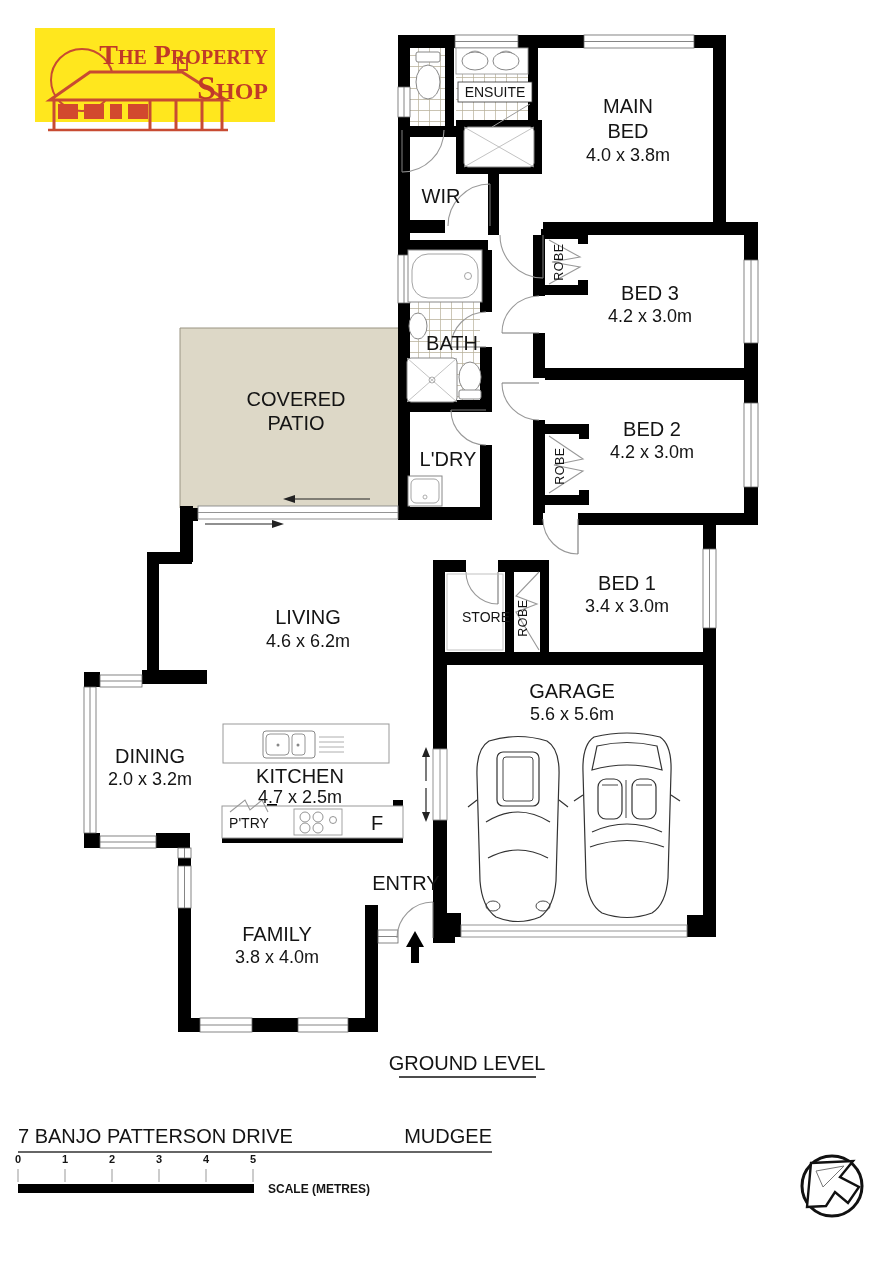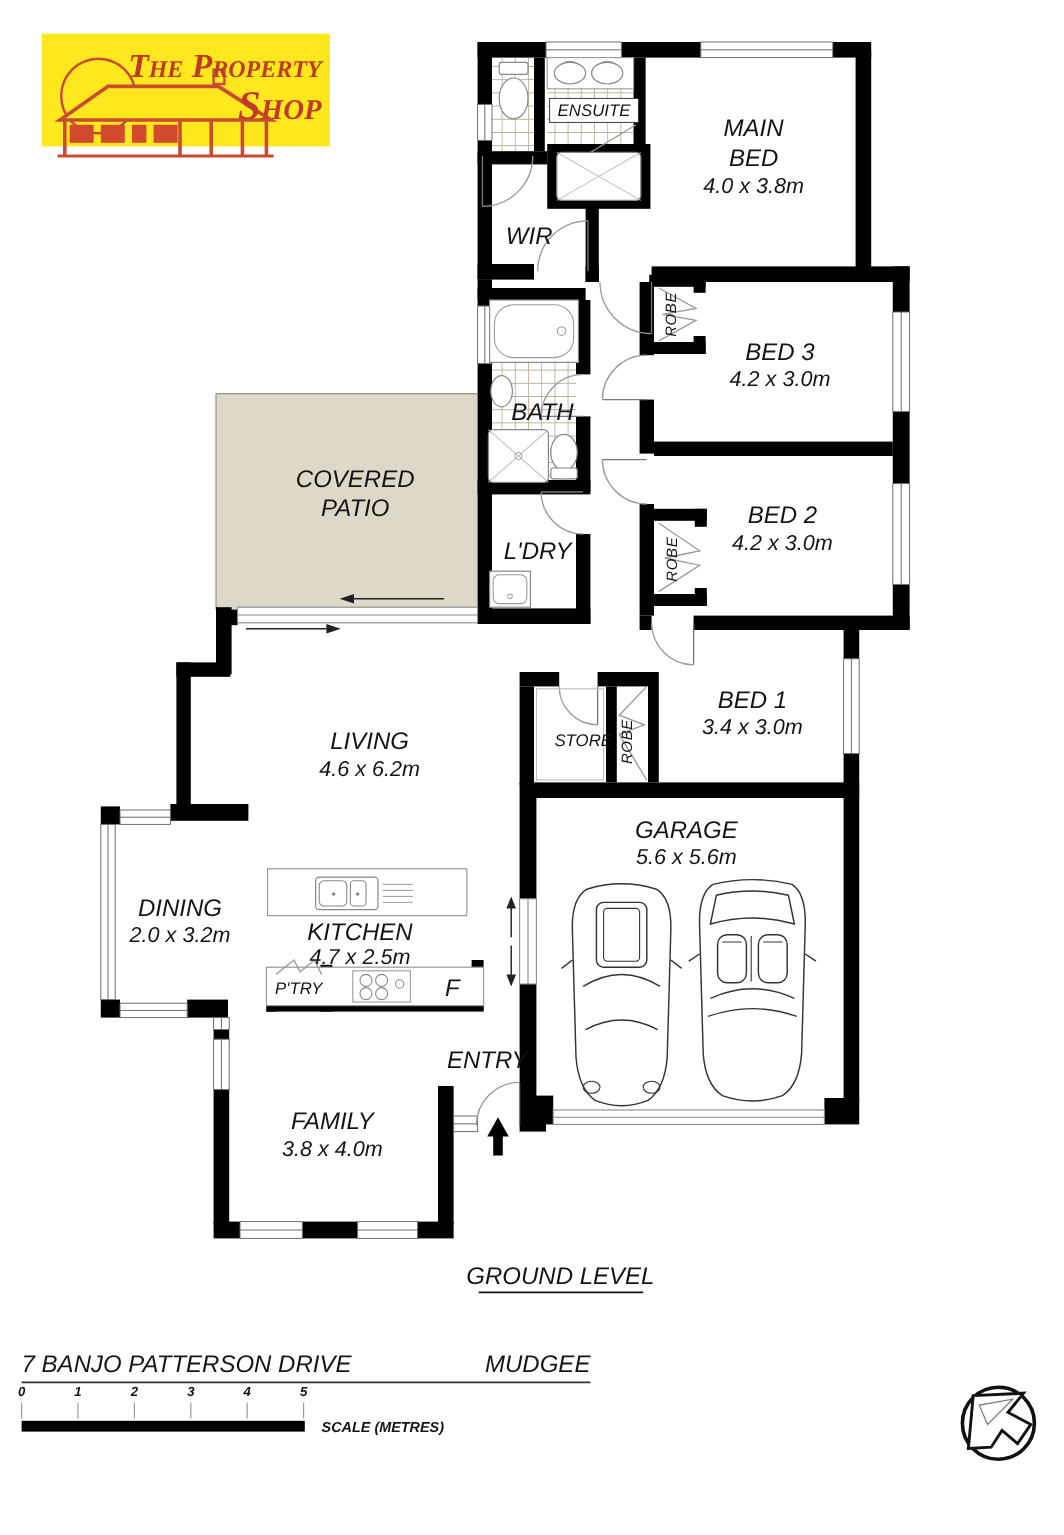--- a/index.html
+++ b/index.html
@@ -1,16 +1,16 @@
 <!DOCTYPE html>
 <html><head>
 <meta charset="utf-8">
 <style>
   html,body{margin:0;padding:0;background:#fff;width:887px;height:1279px;}
-  #stage{position:relative;width:887px;height:1279px;background:#fff;overflow:hidden;font-style:italic;}
+  #stage{position:relative;width:887px;height:1279px;background:#fff;overflow:hidden;}
   svg{display:block;}
   svg text{font-family:"Liberation Sans",sans-serif;fill:#141414;}
   .rn{font-size:20px;}
   .rd{font-size:18px;}
   .sm{font-size:14px;}
   .robe{font-size:12.5px;letter-spacing:.5px;}
   .lvl{font-size:20px;}
   .addr{font-size:20px;}
   .tick{font-size:11px;font-weight:bold;}
   .scl{font-size:12px;font-weight:bold;}

